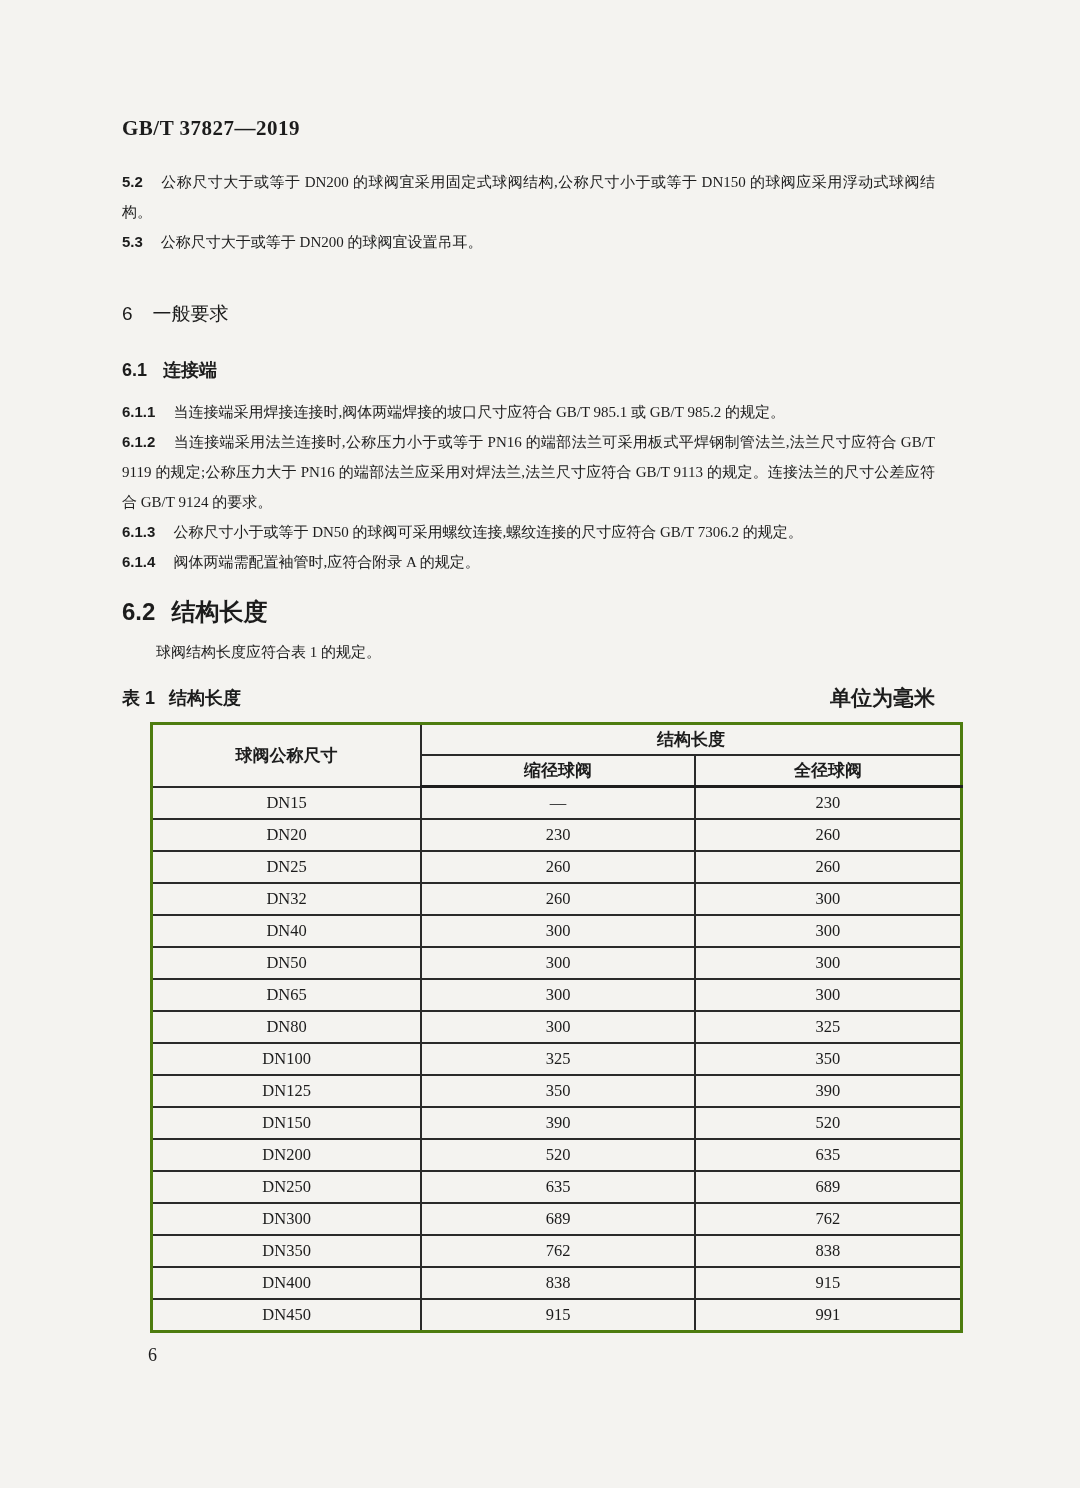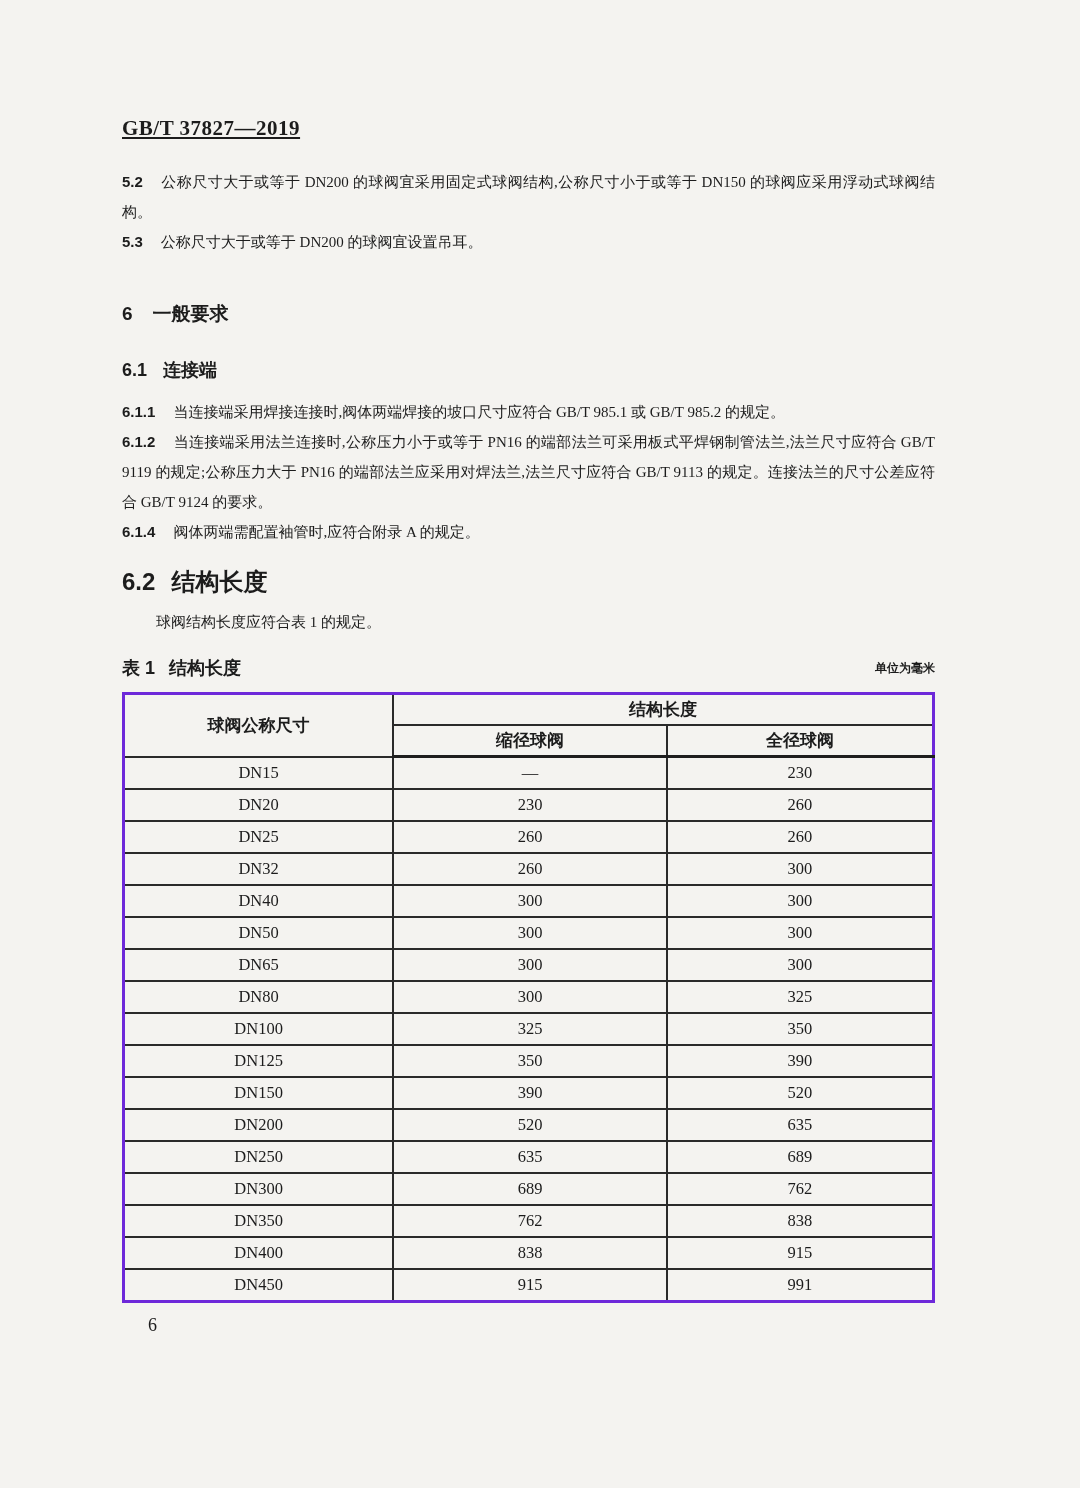--- a/index.html
+++ b/index.html
@@ -20,37 +20,36 @@
     width: 1080px;
     height: 1488px;
     padding: 116px 145px 0 122px;
   }
   .std-header {
     font-family: "Liberation Serif", "DejaVu Serif", serif;
     font-weight: bold;
     font-size: 21px;
     letter-spacing: 0.5px;
     margin: 0 0 26px 0;
-    text-decoration: underline;
   }
   p.clause {
     margin: 0;
     font-size: 15px;
     line-height: 30px;
     text-align: justify;
   }
   p.clause .num {
     font-family: "Liberation Sans", "DejaVu Sans", sans-serif;
     font-weight: bold;
     margin-right: 18px;
     white-space: nowrap;
   }
   h2.sec {
     font-family: "Liberation Sans", "DejaVu Sans", sans-serif;
-    font-weight: bold;
+    font-weight: normal;
     font-size: 19px;
     line-height: 30px;
     margin: 42px 0 0 0;
   }
   h2.sec .num { margin-right: 20px; }
   h3.subsec {
     font-family: Liberation Sans, sans-serif;
     font-weight: bold;
     font-size: 18px;
     line-height: 30px;
@@ -83,27 +82,28 @@
     font-weight: bold;
     font-size: 18px;
   }
   .caption .cap-label { margin-right: 14px; }
   .unit-note {
     position: absolute;
     right: 0;
     top: 0;
     font-family: "Liberation Sans", "DejaVu Sans", sans-serif;
     font-weight: bold;
-    font-size: 12px;
+    font-size: 21px;
   }
   table.dim-table {
     width: 100%;
     border-collapse: collapse;
     table-layout: fixed;
-    border: 3px solid #6d28d9;
+    border: 3px solid #4d7c0f;
+    margin-left: 28px;
   }
   table.dim-table th, table.dim-table td {
     border: 2px solid #2a2a2a;
     text-align: center;
     vertical-align: middle;
     padding: 0;
   }
   table.dim-table th {
     font-family: "Liberation Sans", "DejaVu Sans", sans-serif;
     font-weight: bold;
@@ -145,20 +145,23 @@
     <span class="num">6.1</span><span>连接端</span>
   </h3>
 
   <p class="clause">
     <span class="num">6.1.1</span><span>当连接端采用焊接连接时,阀体两端焊接的坡口尺寸应符合 GB/T 985.1 或 GB/T 985.2 的规定。</span>
   </p>
   <p class="clause">
     <span class="num">6.1.2</span><span>当连接端采用法兰连接时,公称压力小于或等于 PN16 的端部法兰可采用板式平焊钢制管法兰,法兰尺寸应符合 GB/T 9119 的规定;公称压力大于 PN16 的端部法兰应采用对焊法兰,法兰尺寸应符合 GB/T 9113 的规定。连接法兰的尺寸公差应符合 GB/T 9124 的要求。</span>
   </p>
   <p class="clause">
+    <span class="num">6.1.3</span><span>公称尺寸小于或等于 DN50 的球阀可采用螺纹连接,螺纹连接的尺寸应符合 GB/T 7306.2 的规定。</span>
+  </p>
+  <p class="clause">
     <span class="num">6.1.4</span><span>阀体两端需配置袖管时,应符合附录 A 的规定。</span>
   </p>
 
   <h3 class="subsec2">
     <span class="num">6.2</span><span>结构长度</span>
   </h3>
 
   <p class="intro">球阀结构长度应符合表 1 的规定。</p>
 
   <div class="caption-row">

